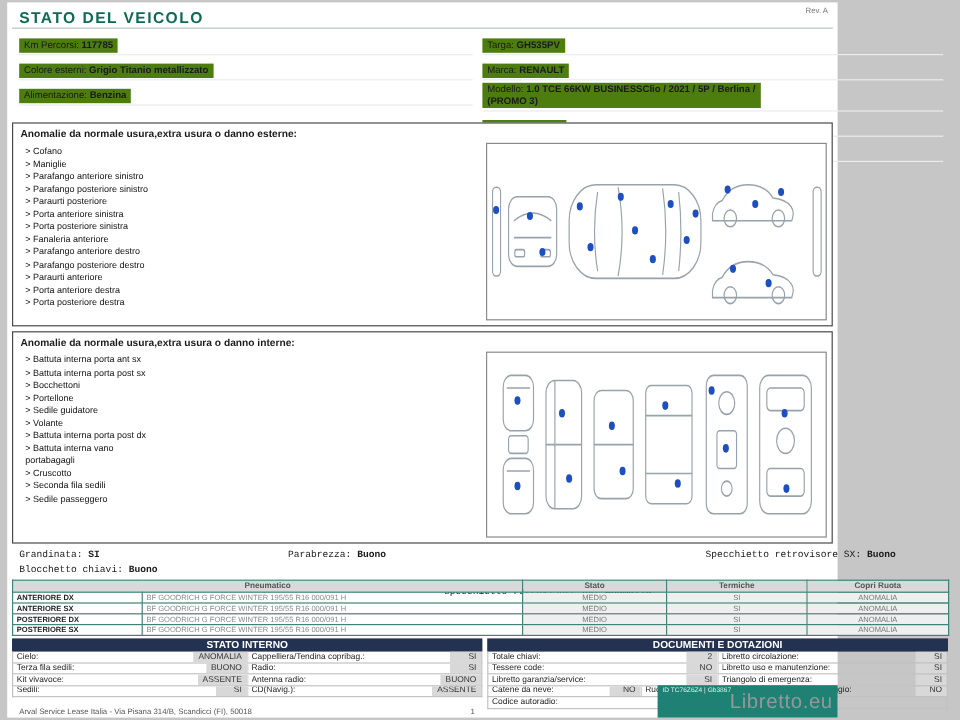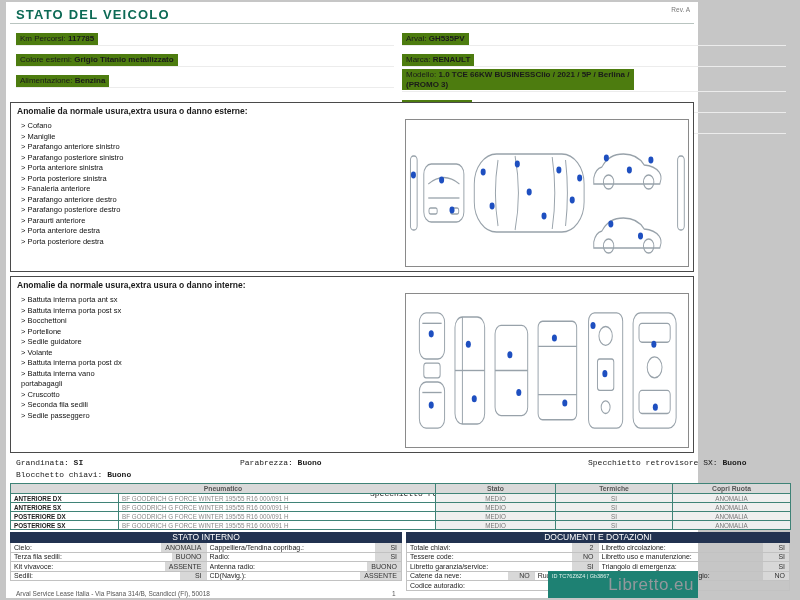--- a/index.html
+++ b/index.html
@@ -41,21 +41,21 @@
   .tires th,.tires td{border:1px solid #3f8377;overflow:hidden;white-space:nowrap;}
   .tires th{background:#d9d9d9;color:#555;font-size:6.8px;height:10px;font-weight:bold;}
   .tires td{height:9px;font-size:6.3px;padding:0 3px;}
   td.pos{font-weight:bold;color:#222;}
   td.tdesc{color:#888;}
   td.tstat{color:#777;text-align:center;background:#efefef;}
 
   .btable{position:absolute;top:530px;font-size:7px;}
   #stato-interno{left:4px;width:392px;}
   #documenti{left:400px;width:384px;}
-  .bt-hdr{background:#223250;color:#fff;text-align:center;font-weight:normal;
+  .bt-hdr{background:#223250;color:#fff;text-align:center;font-weight:bold;
     font-size:8.5px;height:11px;line-height:11px;}
   .bt-row{display:flex;border:1px solid #c2c2c2;border-top:none;height:9.5px;line-height:9.5px;}
   .bt-pair{flex:1;display:flex;justify-content:space-between;align-items:center;
     border-right:1px solid #d5d5d5;padding-left:3px;overflow:hidden;}
   .bt-pair:last-child{border-right:none;}
   .blab{white-space:nowrap;overflow:hidden;color:#222;}
   .bval{background:#d8d8d8;padding:0 4px;min-width:26px;text-align:right;color:#333;white-space:nowrap;}
   .bt-pair.empty .bval{background:transparent;}
 
   .footer{position:absolute;left:10px;top:588px;width:776px;font-size:6.5px;color:#555;}
@@ -72,36 +72,37 @@
   <div class="title">STATO DEL VEICOLO</div>
   <div class="rev">Rev. A</div>
   <div class="hdr-rule"></div>
 
   <div class="info-left" id="info-left">
       <div class="info-row"><span class="chip"><span class="ilab">Km Percorsi: </span><b class="ival">117785</b></span></div>
       <div class="info-row"><span class="chip"><span class="ilab">Colore esterni: </span><b class="ival">Grigio Titanio metallizzato</b></span></div>
       <div class="info-row"><span class="chip"><span class="ilab">Alimentazione: </span><b class="ival">Benzina</b></span></div>
     </div>
   <div class="info-right" id="info-right">
-      <div class="info-row"><span class="chip"><span class="ilab">Arval: </span><b class="ival">GH535PV</b></span></div>
+      <div class="info-row"><span class="chip"><span class="ilab">Targa: </span><b class="ival">GH535PV</b></span></div>
       <div class="info-row"><span class="chip"><span class="ilab">Marca: </span><b class="ival">RENAULT</b></span></div>
       <div class="info-row"><span class="chip"><span class="ilab">Modello: </span><b class="ival">1.0 TCE 66KW BUSINESSClio / 2021 / 5P / Berlina /
 (PROMO 3)</b></span></div>
       <div class="info-row"><span class="chip"><span class="ilab">Telaio N.: </span><b class="ival">883658</b></span></div>
       <div class="info-row"><span class="chip"><span class="ilab">1a imm.: </span><b class="ival">23/12/2021</b></span></div>
     </div>
 
   <div class="section" id="sec-exterior">
     <div class="sec-title">Anomalie da normale usura,extra usura o danno esterne:</div>
     <div class="sec-cols">
       <div class="sec-col" id="ext-list-left">
           <div class="li-item">&gt; Cofano</div>
           <div class="li-item">&gt; Maniglie</div>
           <div class="li-item">&gt; Parafango anteriore sinistro</div>
           <div class="li-item">&gt; Parafango posteriore sinistro</div>
+          <div class="li-item">&gt; Paraurti posteriore</div>
           <div class="li-item">&gt; Porta anteriore sinistra</div>
           <div class="li-item">&gt; Porta posteriore sinistra</div>
         </div>
       <div class="sec-col" id="ext-list-right">
           <div class="li-item">&gt; Fanaleria anteriore</div>
           <div class="li-item">&gt; Parafango anteriore destro</div>
           <div class="li-item">&gt; Parafango posteriore destro</div>
           <div class="li-item">&gt; Paraurti anteriore</div>
           <div class="li-item">&gt; Porta anteriore destra</div>
           <div class="li-item">&gt; Porta posteriore destra</div>

